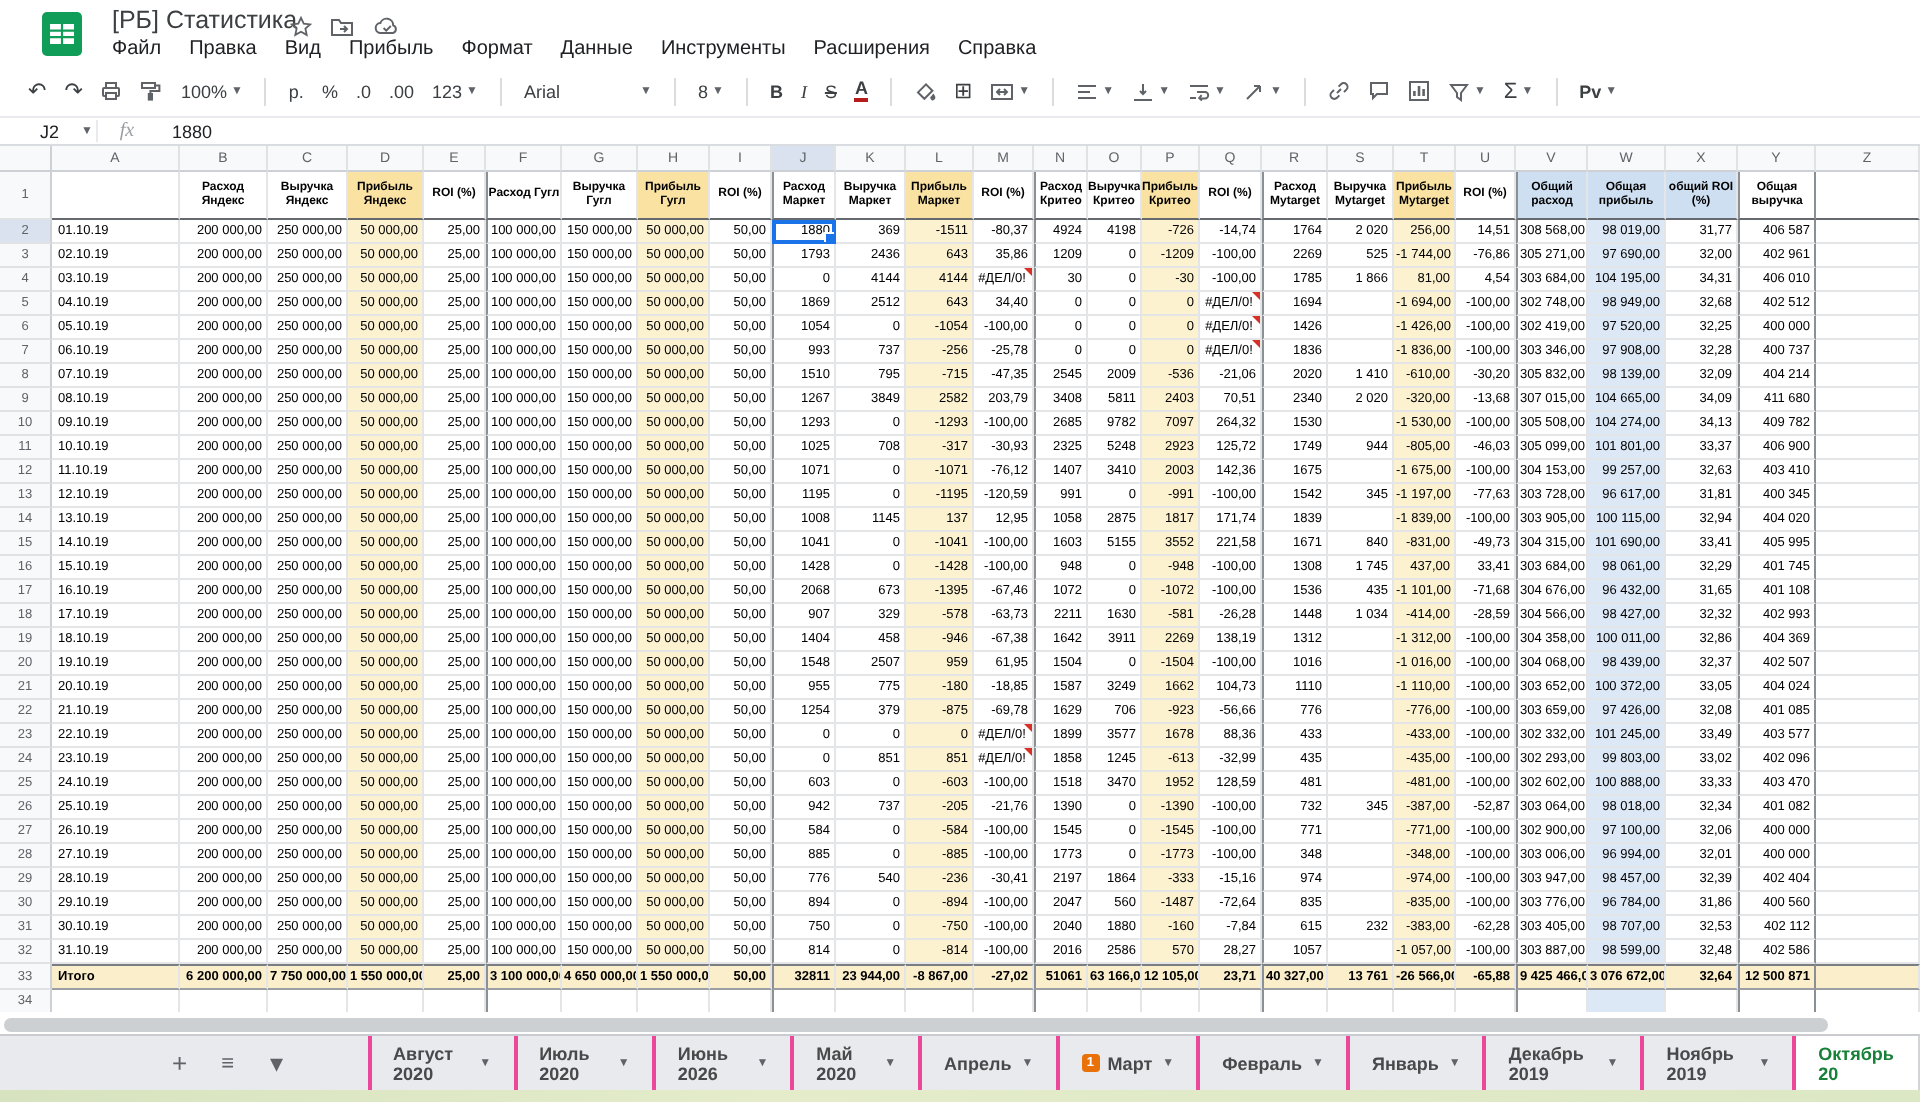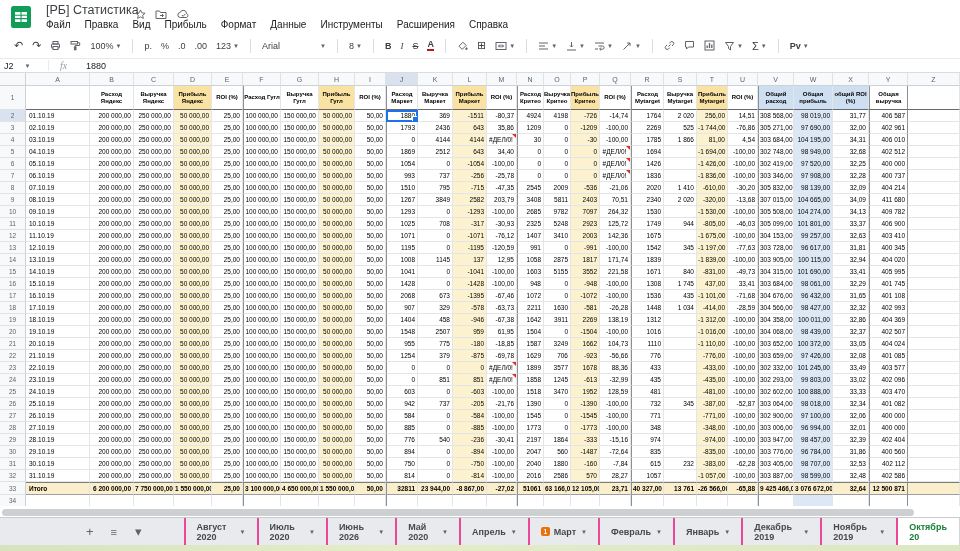--- a/index.html
+++ b/index.html
@@ -1,19 +1,19 @@
 <!DOCTYPE html>
 <html><head>
 <meta charset="utf-8">
 <style>
   * { box-sizing: border-box; margin:0; padding:0; }
   html,body { width:960px; height:551px; overflow:hidden; background:#fff;
     font-family:"Liberation Sans","DejaVu Sans",sans-serif; }
   
-  #titlebar { position:absolute; top:0; left:0; width:781px; height:33px; background:#fff; }
+  #titlebar { position:absolute; top:0; left:10px; width:781px; height:33px; background:#fff; }
   #logo { position:absolute; left:9px; top:5px; width:24px; height:24px; }
   #doc-title { position:absolute; left:46px; top:3px; font-size:12.5px; color:#3c4043; }
   .title-ico { position:absolute; top:6px; color:#5f6368; }
   #menubar { position:absolute; left:46px; top:19px; height:13px; font-size:10px; color:#202124; display:flex; gap:14px; }
   #menubar span { cursor:default; }
   #last-edit { font-size:9.5px; color:#5f6368; text-decoration:underline; margin-left:4px; }
   
   #toolbar { position:absolute; top:33px; left:0; width:960px; height:26px; background:#fff;
     border-bottom:1px solid #e8eaed; display:flex; align-items:center; padding-left:14px; gap:9px;
     color:#3c4043; font-size:9px; }
@@ -21,21 +21,21 @@
   .ti svg { display:block; }
   .caret { font-size:6px; color:#5f6368; margin-left:1px; }
   .tsep { width:1px; height:14px; background:#dadce0; margin:0 2px; }
   .tb-b { font-weight:bold; }
   .tb-i { font-style:italic; font-family:"Liberation Serif",serif; }
   .tb-s { text-decoration:line-through; }
   .tb-a { font-weight:bold; border-bottom:2px solid #b71c1c; line-height:9px; }
   
   #fbar { position:absolute; top:59px; left:0; width:960px; height:14px; border-bottom:1px solid #d9dce0;
     display:flex; align-items:center; font-size:9px; color:#202124; }
-  #namebox { width:48px; padding-left:4px; display:flex; align-items:center; gap:10px; }
+  #namebox { width:48px; padding-left:20px; display:flex; align-items:center; gap:10px; }
   #fx { width:30px; text-align:center; font-style:italic; color:#9aa0a6; font-family:"Liberation Serif",serif; font-size:10px; border-left:1px solid #e8eaed; }
   #fval { padding-left:8px; }
   
   #gridwrap { position:absolute; top:73px; left:0; width:960px; height:433px; overflow:hidden; }
   table { border-collapse:separate; border-spacing:0; table-layout:fixed; width:960px; }
   th,td { overflow:hidden; white-space:nowrap; }
   .cl { height:13px; background:#f8f9fa; border-right:1px solid #e0e2e4; border-bottom:1px solid #cdd1d5;
     font-size:7px; font-weight:normal; color:#5f6368; text-align:center; }
   .corner { background:#f8f9fa; border-right:1px solid #cdd1d5; border-bottom:1px solid #cdd1d5; }
   .rn { background:#f8f9fa; border-right:1px solid #cdd1d5; border-bottom:1px solid #e0e2e4;

